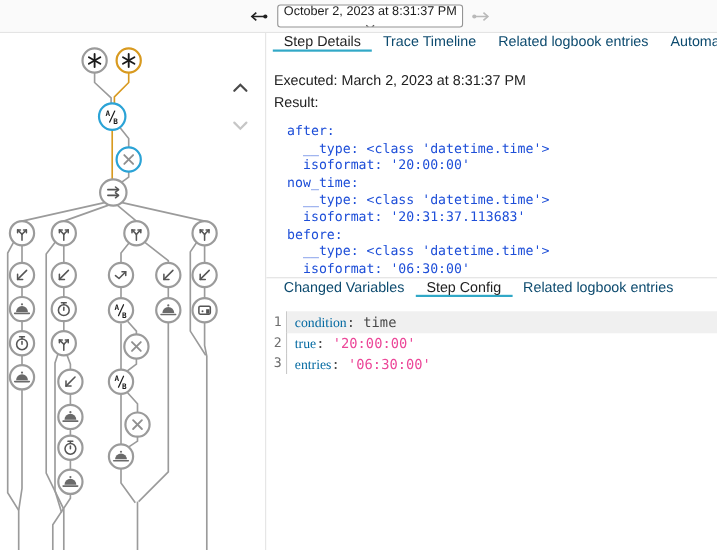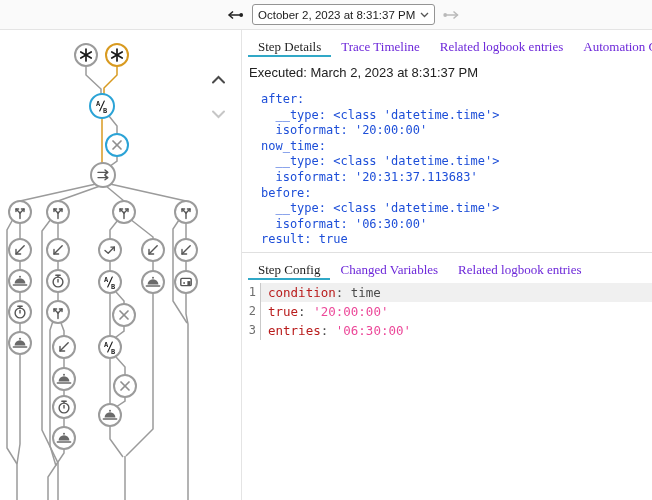--- a/index.html
+++ b/index.html
@@ -2,43 +2,43 @@
 <html><head>
 <meta charset="utf-8">
 <style>
   html,body{margin:0;padding:0;}
   body{width:652px;height:500px;overflow:hidden;background:#fff;
        font-family:"Liberation Sans",sans-serif;color:#212121;}
   .topbar{height:30px;background:#fafafa;border-bottom:1px solid #e4e4e4;
           box-sizing:border-box;display:flex;align-items:center;padding-left:226px;gap:7px;}
   .icon-btn{background:none;border:none;padding:0;margin:0;cursor:pointer;display:flex;align-items:center;}
   .select-box{height:19px;min-width:150px;border:1px solid #949494;border-radius:3px;background:#fff;
-              display:flex;align-items:center;gap:5px;padding:0 5px;font-size:11.5px;color:#1c1c1c;cursor:pointer;}
+              display:flex;align-items:center;gap:5px;padding:0 5px;font-size:11.5px;color:#1c1c1c;cursor:pointer;flex-direction:column;}
   .main{display:flex;height:470px;}
   .graph-panel{width:242px;flex:none;position:relative;border-right:1px solid #e4e4e4;box-sizing:border-box;background:#fff;}
   .graph-svg{position:absolute;left:0;top:0;}
   .chev{position:absolute;right:13px;background:none;border:none;padding:2px;cursor:pointer;}
   .chev.up{top:40px;} .chev.down{top:75px;}
   .right-panel{flex:1;min-width:0;display:flex;flex-direction:column;background:#fff;}
-  .tabbar{display:flex;height:27px;flex:none;align-items:flex-end;padding-left:6px;font-family:Liberation Serif, serif;}
+  .tabbar{display:flex;height:27px;flex:none;align-items:flex-start;padding-left:6px;}
   .tabbar.second{border-top:1px solid #e0e0e0;}
-  .tab{display:flex;align-items:center;padding:0 10px;font-size:13px;color:#6d28d9;
+  .tab{display:flex;align-items:center;padding:0 10px;font-size:13px;color:#0c4a6e;
        border-bottom:2px solid transparent;cursor:pointer;white-space:nowrap;}
   .tab.active{border-bottom-color:#31a8c7;color:#1f1f1f;}
   .details{height:195px;box-sizing:border-box;padding:5px 8px 0 7px;overflow:hidden;}
   .exec-line{font-size:13px;margin:3px 0 5px;}
   .result-label{font-size:13px;margin:0 0 4px;}
   pre.result{margin:12px;font:12px/15.6px "DejaVu Sans Mono",monospace;color:#1d4ed8;}
   .code{padding-top:3px;font:12.5px/19px "DejaVu Sans Mono",monospace;}
   .code-row{display:flex;height:19px;align-items:center;}
   .gutter{width:14px;flex:none;text-align:right;color:#6e6e6e;font-size:12px;
           border-right:1px solid #c9c9c9;padding-right:4px;align-self:stretch;line-height:19px;}
   .code-text{flex:1;padding-left:7px;color:#4a4a4a;}
   .code-row.active .code-text{background:#f0f0f0;}
-  .tk-key{color:#b91c1c;} .tk-plain{color:#4a4a4a;} .tk-str{color:#ec4899;}
+  .tk-key{color:#0369a1;font-family:Liberation Serif, serif;} .tk-plain{color:#4a4a4a;} .tk-str{color:#ec4899;}
   
   .edge{fill:none;stroke:#9b9b9b;stroke-width:1.5;}
   .e-active{stroke:#d89a20;}
   circle.node{fill:#fff;stroke-width:2;}
   .n-default{stroke:#9b9b9b;} .n-active{stroke:#d89a20;} .n-selected{stroke:#2ba3d6;}
   .g-stroke{fill:none;stroke:#555;stroke-width:1.4;stroke-linecap:round;stroke-linejoin:round;}
   .g-dark{fill:none;stroke:#1a1a1a;stroke-width:1.7;stroke-linecap:round;}
   .g-x{fill:none;stroke:#8f8f8f;stroke-width:1.7;stroke-linecap:round;}
   .g-fill{fill:#6a6a6a;stroke:none;}
   .g-line{stroke:#6a6a6a;stroke-width:1.5;stroke-linecap:round;}
@@ -375,34 +375,35 @@
 
   <div class="right-panel">
     <div class="tabbar" id="tabs1">
         <div class="tab active">Step Details</div>
         <div class="tab">Trace Timeline</div>
         <div class="tab">Related logbook entries</div>
         <div class="tab">Automation Config</div>
       </div>
     <div class="details">
       <div class="exec-line">Executed: March 2, 2023 at 8:31:37 PM</div>
+      <div class="result-label">Result:</div>
       <pre class="result">after:
   __type: &lt;class 'datetime.time'&gt;
   isoformat: '20:00:00'
 now_time:
   __type: &lt;class 'datetime.time'&gt;
   isoformat: '20:31:37.113683'
 before:
   __type: &lt;class 'datetime.time'&gt;
   isoformat: '06:30:00'
 result: true</pre>
     </div>
     <div class="tabbar second" id="tabs2">
+        <div class="tab">Changed Variables</div>
         <div class="tab active">Step Config</div>
-        <div class="tab">Changed Variables</div>
         <div class="tab">Related logbook entries</div>
       </div>
     <div class="code" id="code">
         <div class="code-row active">
           <span class="gutter">1</span>
           <span class="code-text"><span class="tk-key">condition</span><span class="tk-plain">: </span><span class="tk-plain">time</span></span>
         </div>
         <div class="code-row">
           <span class="gutter">2</span>
           <span class="code-text"><span class="tk-key">true</span><span class="tk-plain">: </span><span class="tk-str">'20:00:00'</span></span>

